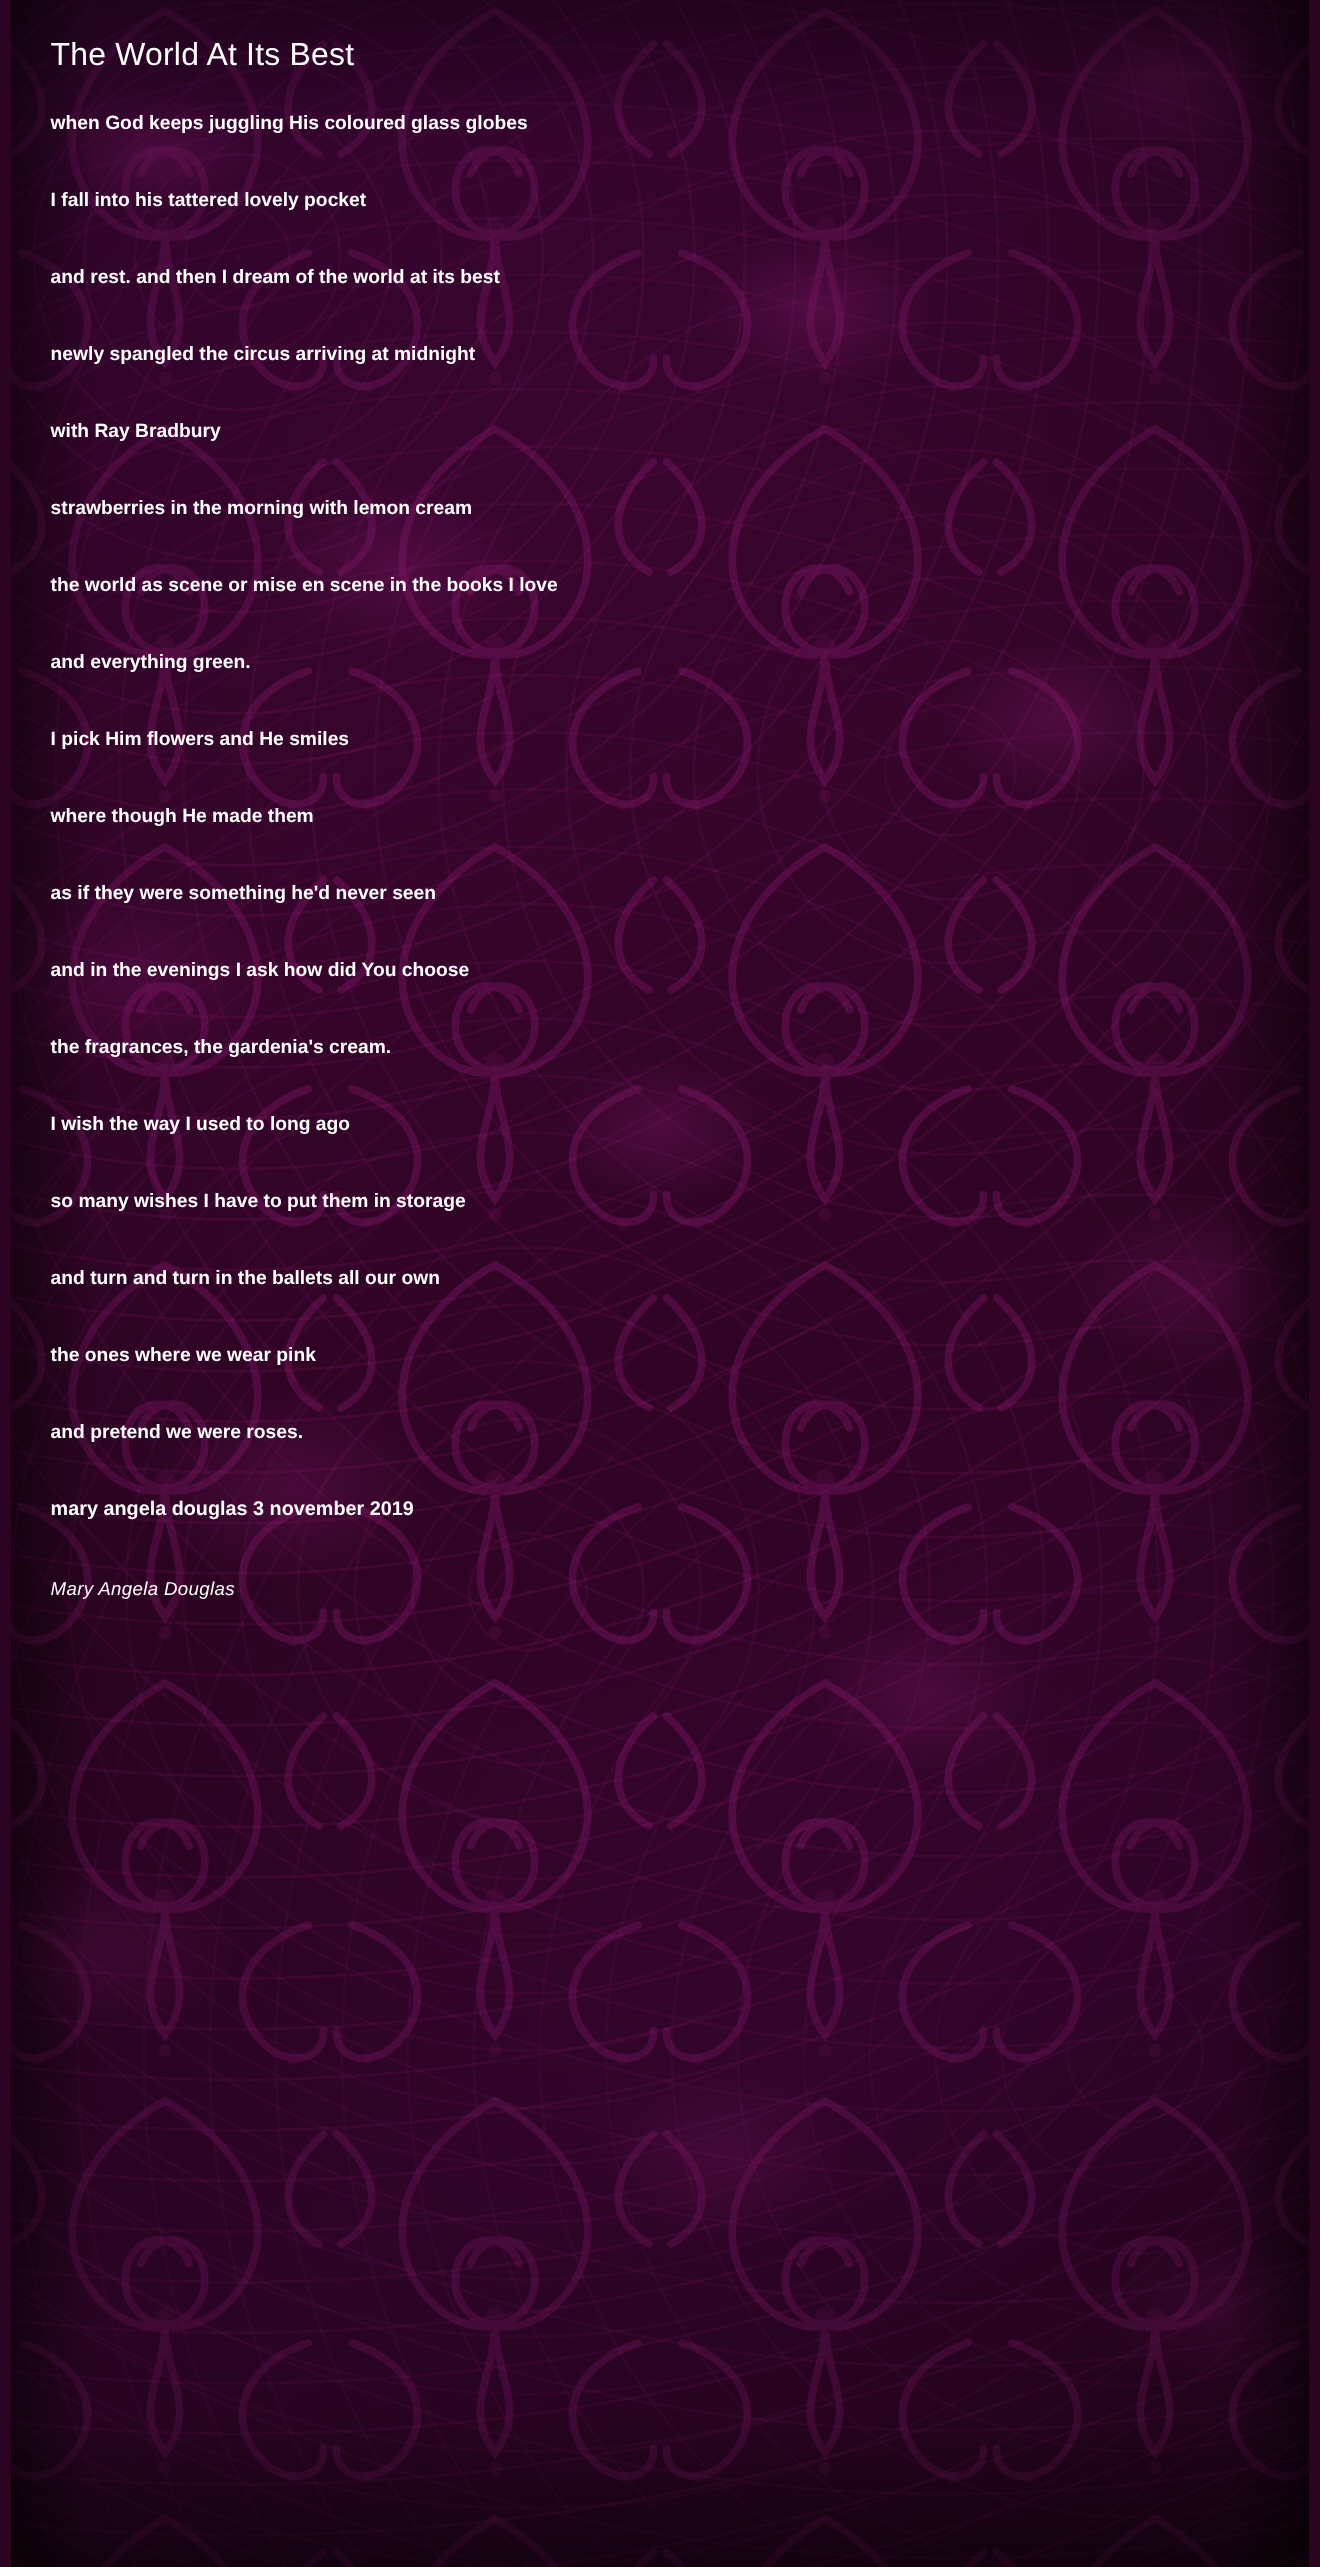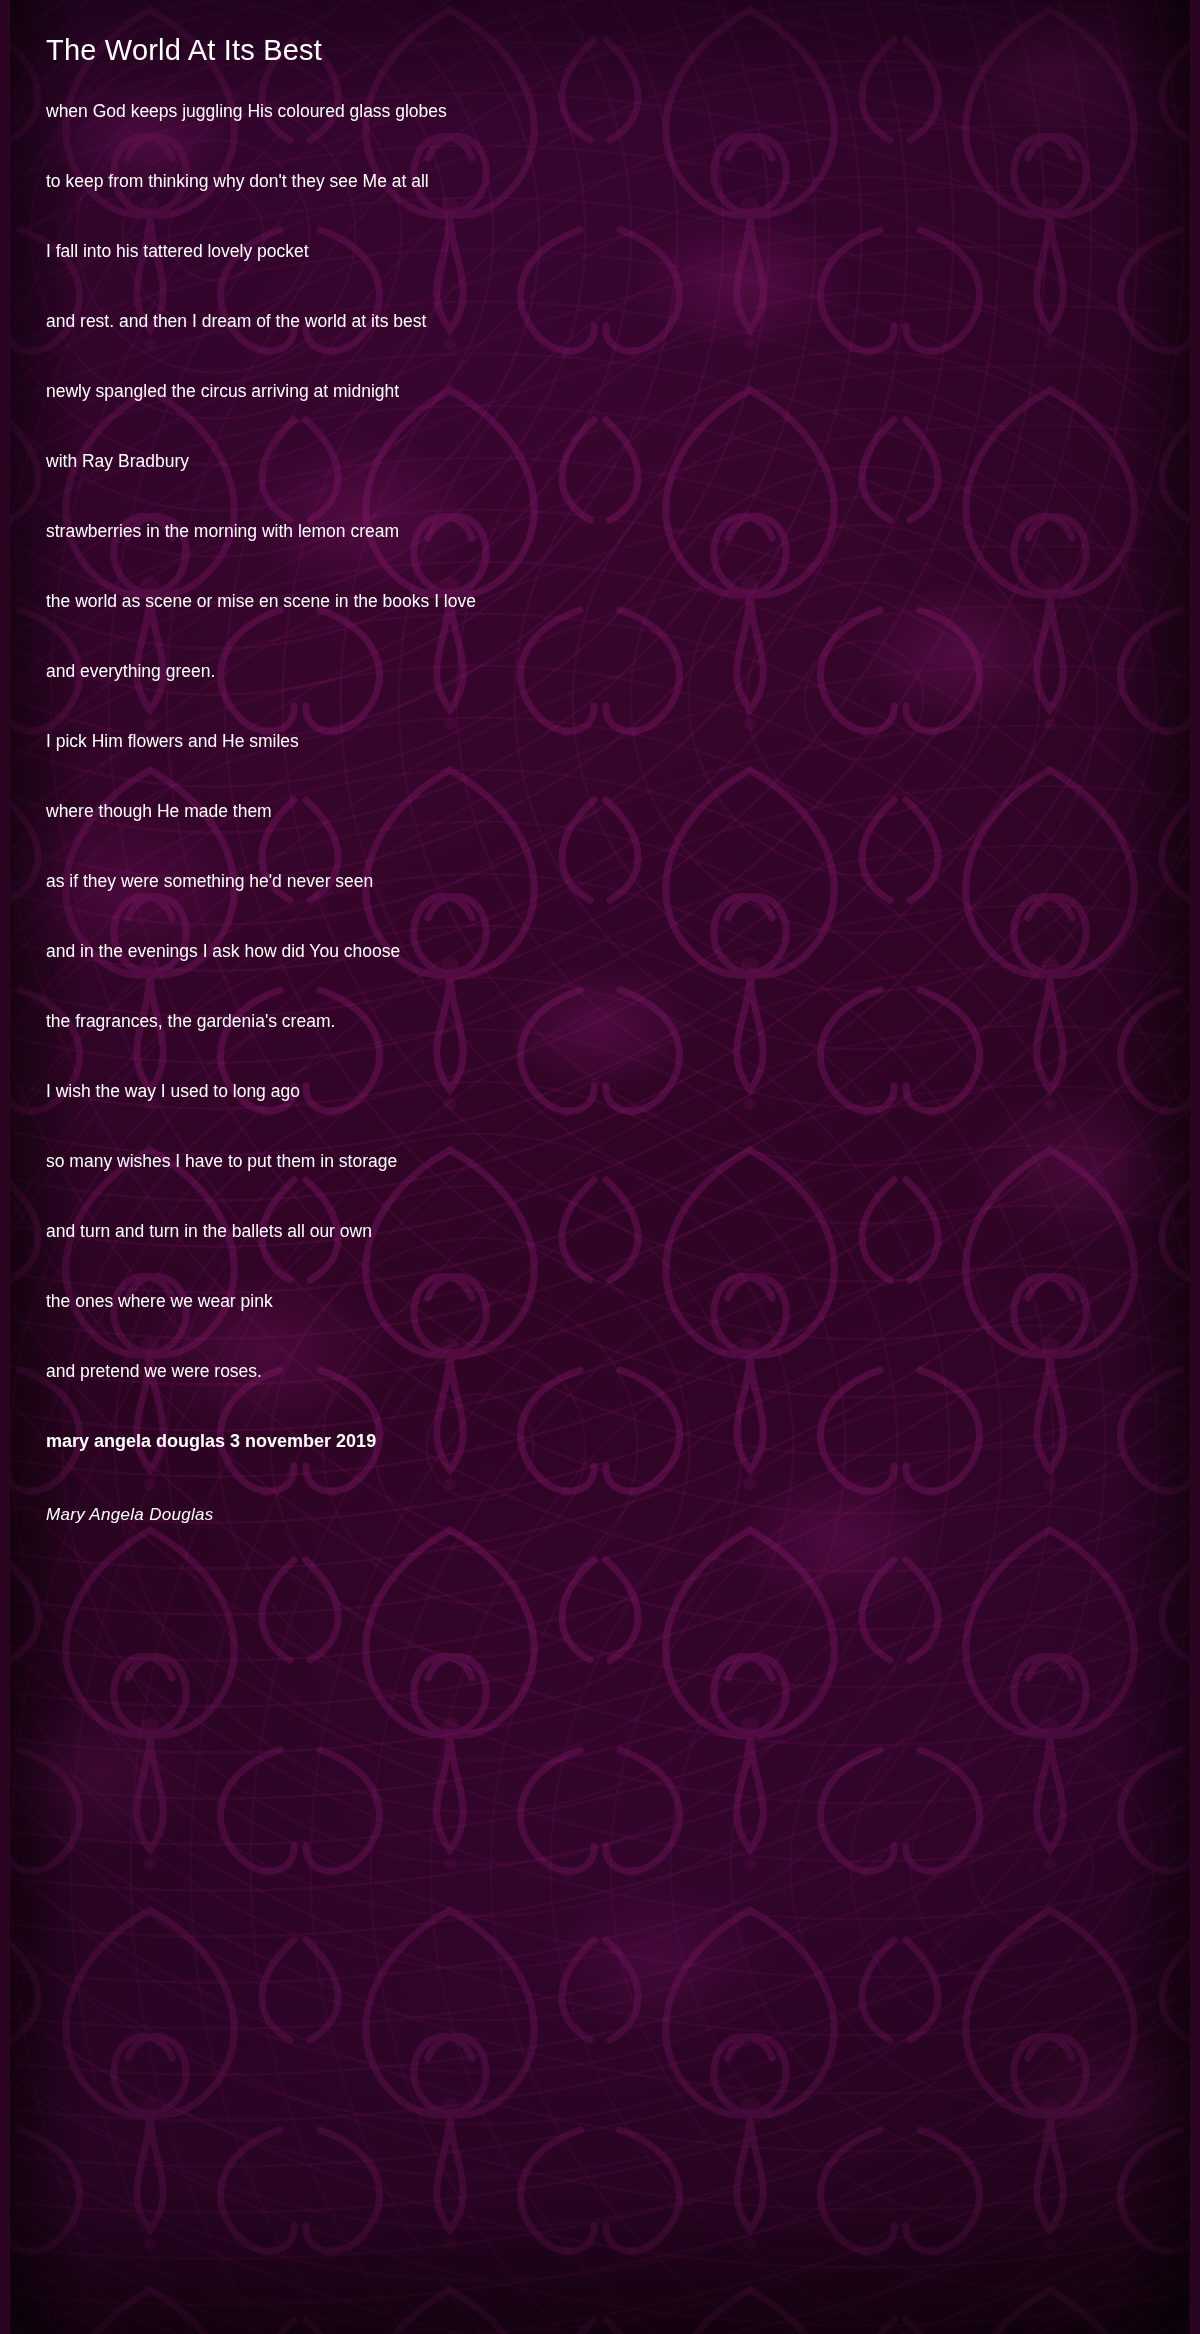--- a/index.html
+++ b/index.html
@@ -109,21 +109,21 @@
 
   .poem-body {
     margin: 0;
     padding: 0;
     list-style: none;
   }
 
   .poem-line {
     color: #ffffff;
     font-size: 17.5px;
-    font-weight: normal;
+    font-weight: bold;
     line-height: 1.2;
     height: 70px;           
     display: flex;
     align-items: flex-start;
     white-space: pre-wrap;
   }
 
   .poem-signature-line {
     color: #ffffff;
     font-size: 18px;
@@ -177,21 +177,20 @@
 
   <div class="gutter left"></div>
   <div class="gutter right"></div>
 
   <div class="content">
 
     <h1 class="poem-title">The World At Its Best</h1>
 
     <div class="poem-body">
       <div class="poem-line">when God keeps juggling His coloured glass globes</div>
-      <div class="poem-line">to keep from thinking why don't they see Me at all</div>
       <div class="poem-line">I fall into his tattered lovely pocket</div>
       <div class="poem-line">and rest. and then I dream of the world at its best</div>
       <div class="poem-line">newly spangled the circus arriving at midnight</div>
       <div class="poem-line">with Ray Bradbury</div>
       <div class="poem-line">strawberries in the morning with lemon cream</div>
       <div class="poem-line">the world as scene or mise en scene in the books I love</div>
       <div class="poem-line">and everything green.</div>
       <div class="poem-line">I pick Him flowers and He smiles</div>
       <div class="poem-line">where though He made them</div>
       <div class="poem-line">as if they were something he'd never seen</div>

